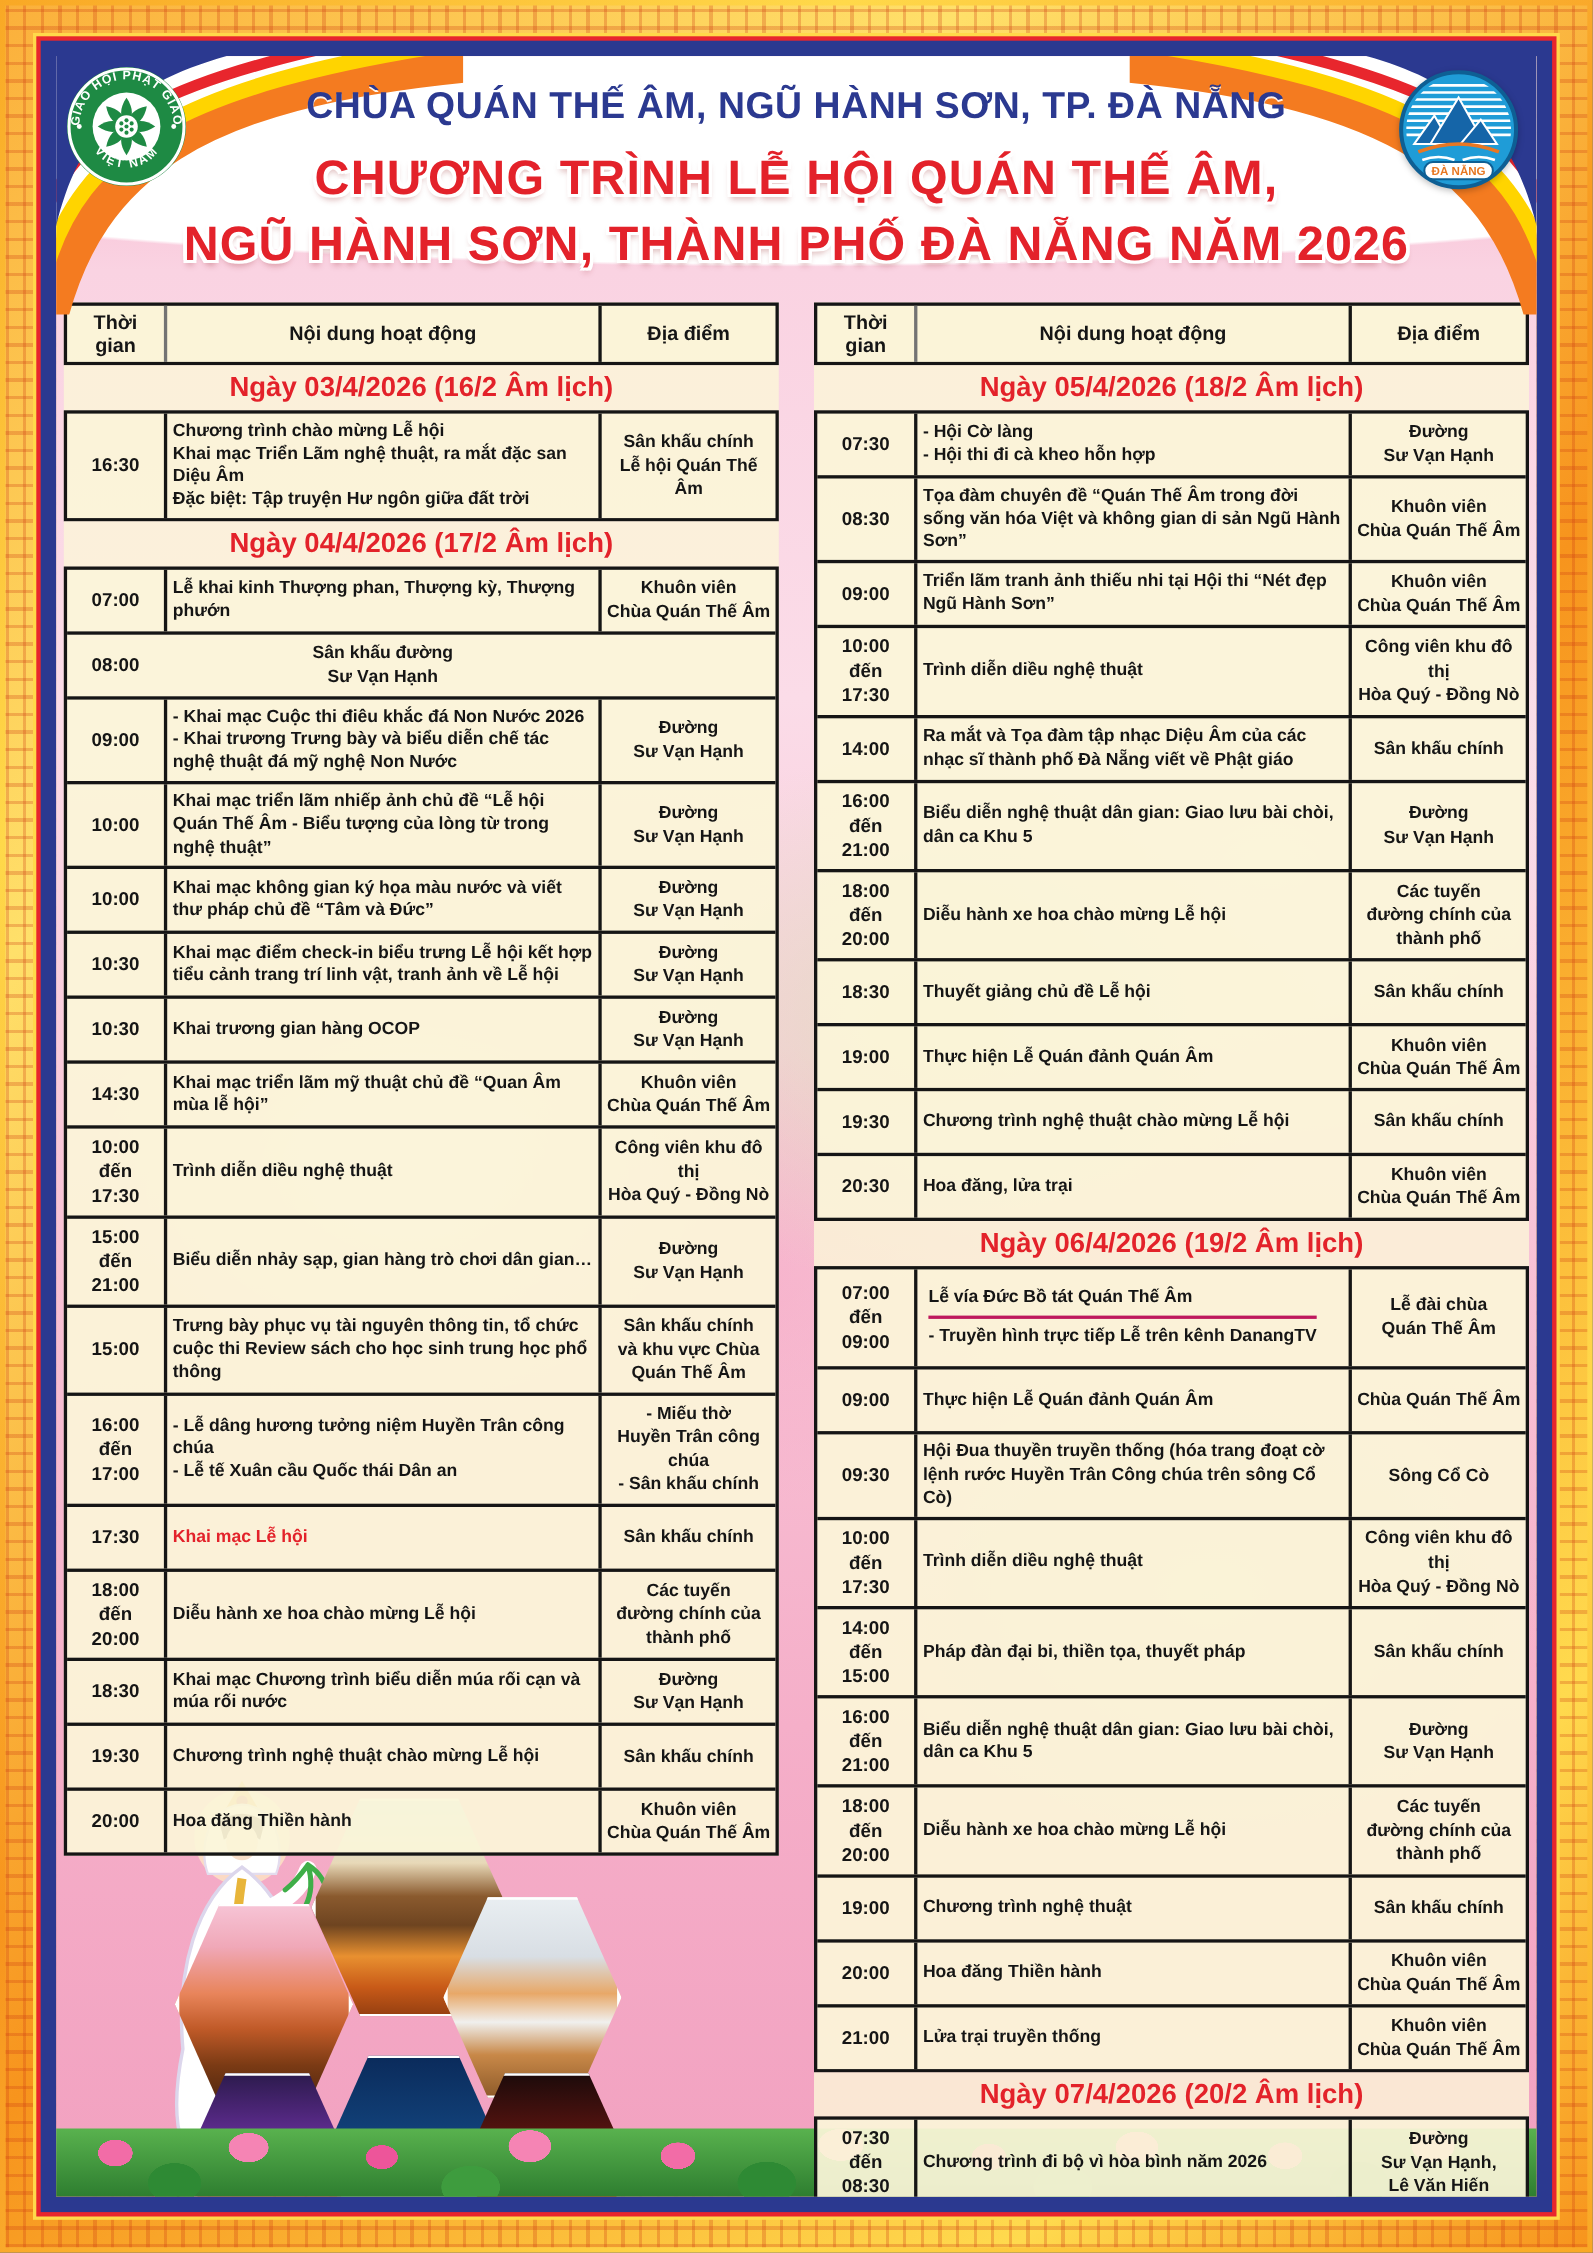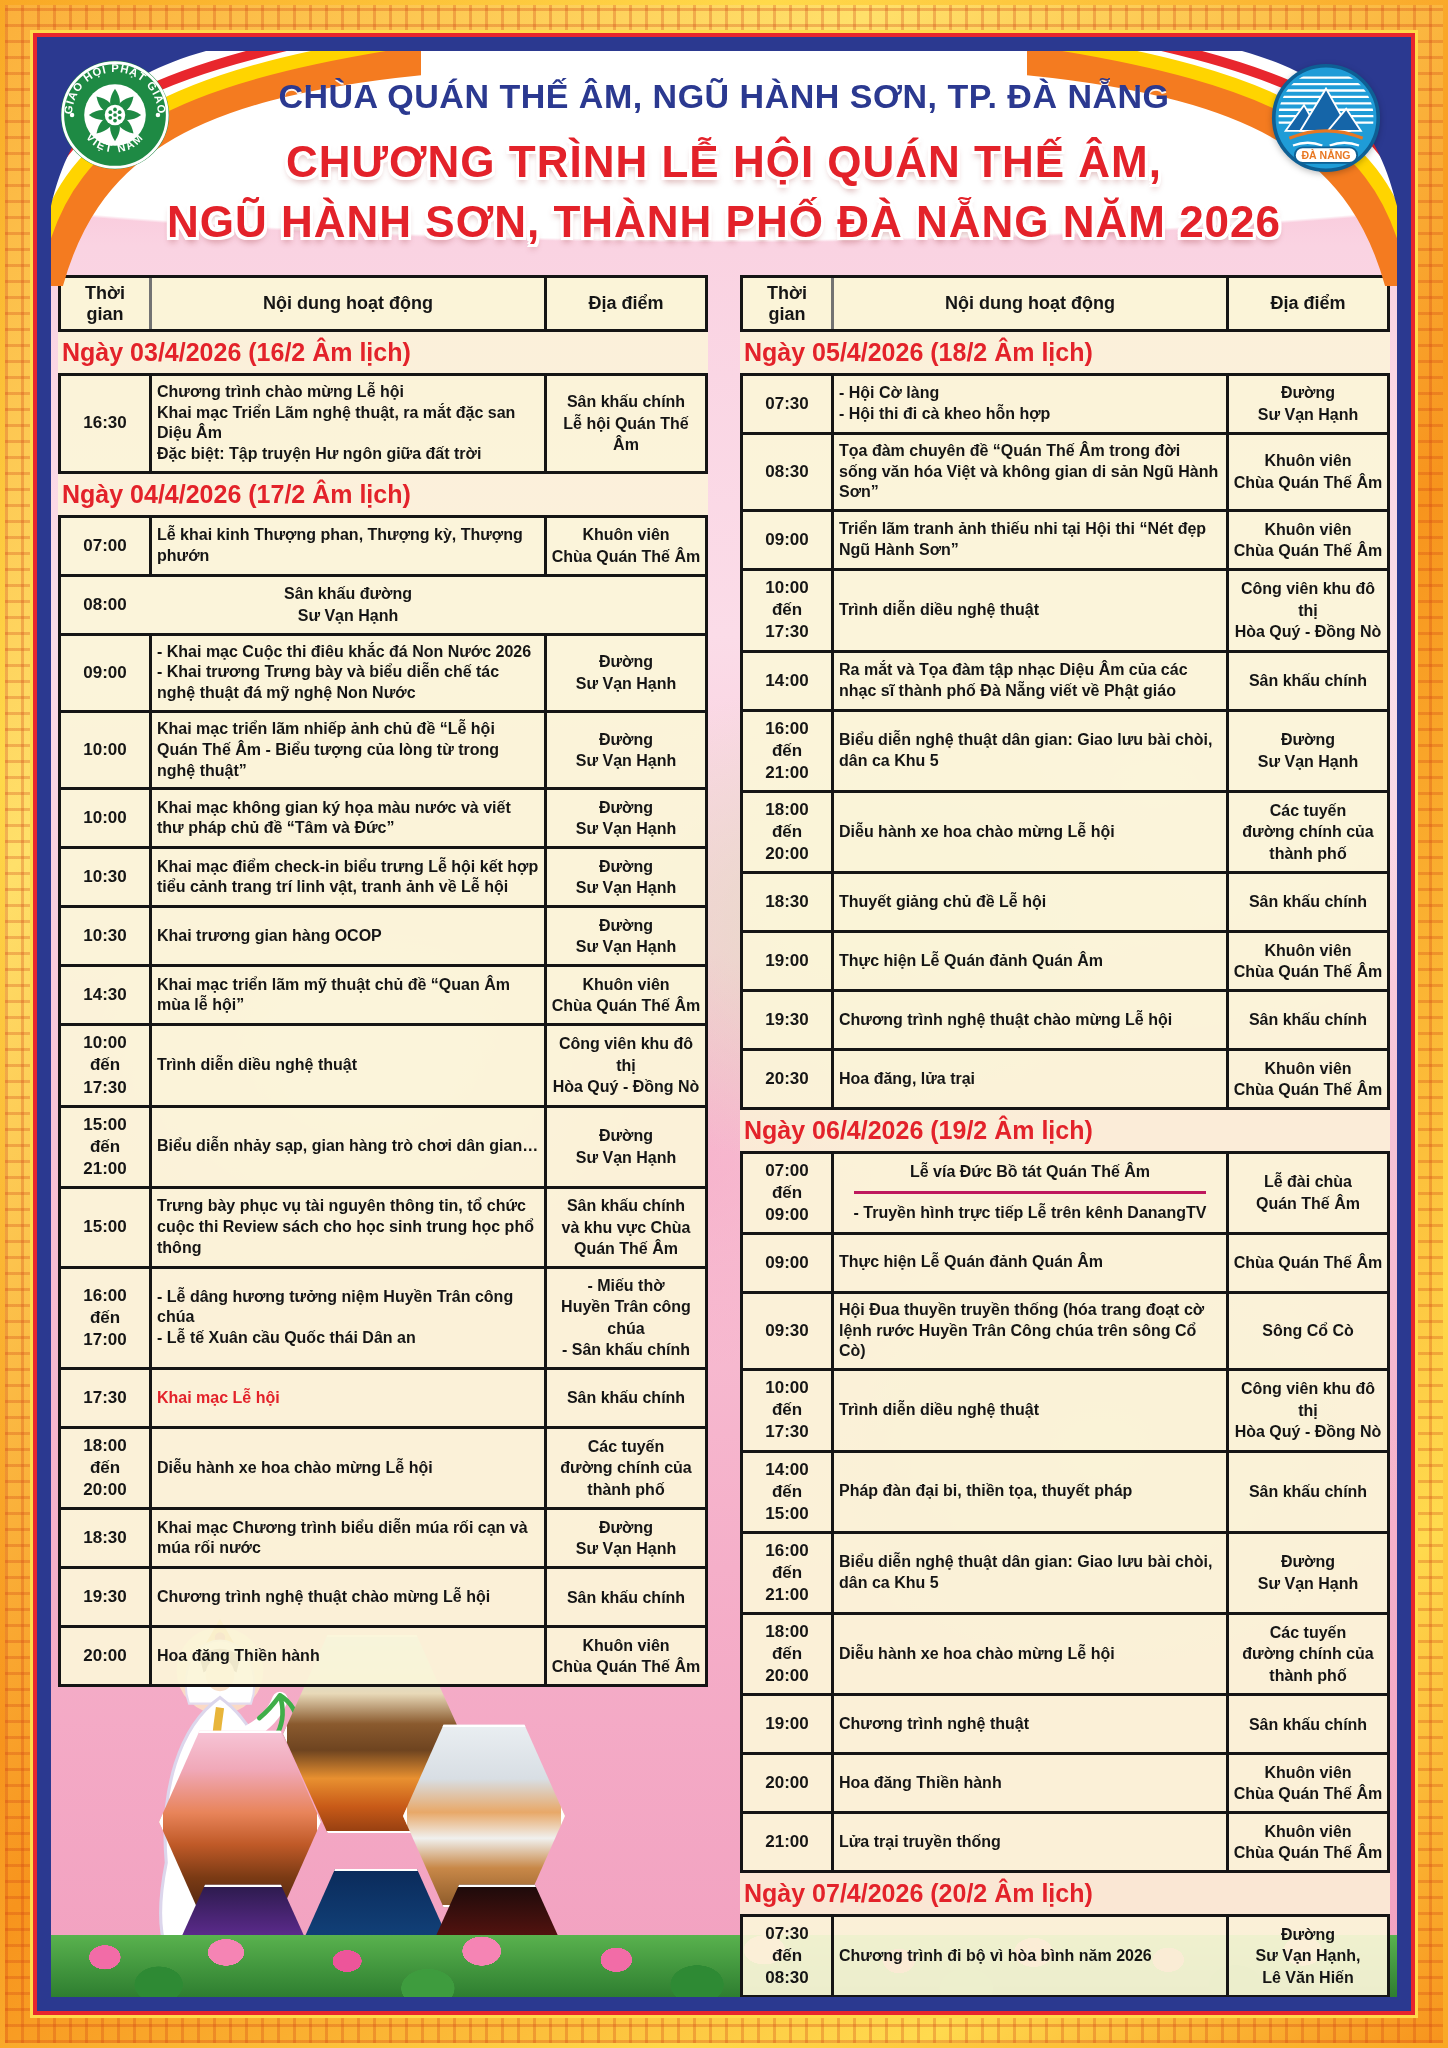--- a/index.html
+++ b/index.html
@@ -41,29 +41,29 @@
   
   .col{position:absolute;top:224px;width:650px;z-index:10;}
   .col-left{left:7px;}
   .col-right{left:689px;}
   .thead,.row{display:grid;grid-template-columns:88px 1fr 158px;}
   .box{border:3px solid #151515;background:rgba(251,245,216,.93);}
   .thead{border:3px solid #151515;background:rgba(251,245,216,.97);}
   .thead>div{display:flex;align-items:center;justify-content:center;text-align:center;
     font-size:18px;font-weight:700;color:#151515;padding:5px 4px;white-space:pre-line;line-height:1.15;}
   .thead>div:nth-child(2){border-left:3px solid #737373;border-right:3px solid #151515;}
-  .day-header{text-align:left;font-size:25px;font-weight:700;color:#E3222A;
+  .day-header{text-align:center;font-size:25px;font-weight:700;color:#E3222A;
     background:rgba(251,245,216,.82);padding:7px 4px 6px;line-height:1.1;}
   .row{min-height:56px;}
   .row+.row{border-top:3px solid #151515;}
   .cell{display:flex;align-items:center;color:#151515;font-weight:700;line-height:1.3;}
   .cell.t{justify-content:center;text-align:center;font-size:17px;white-space:pre-line;padding:6px 2px;}
   .cell.c{font-size:16px;padding:6px 5px;text-align:left;white-space:pre-line;
     border-left:3px solid #151515;border-right:3px solid #151515;}
-  .cell.c.parts{flex-direction:column;align-items:center;padding:0 10px;}
+  .cell.c.parts{flex-direction:column;align-items:flex-start;padding:10px 10px;}
   .c-part{flex:1;display:flex;align-items:center;padding:6px 0;}
   .c-part+.c-part{border-top:3px solid #be185d;}
   .cell.p{justify-content:center;text-align:center;font-size:16px;white-space:pre-line;padding:6px 4px;line-height:1.35;}
   .row.hl .cell.c{color:#E3222A;}
   
   .statue{position:absolute;left:14px;top:1548px;width:310px;height:420px;z-index:6;}
   .hex{position:absolute;z-index:6;clip-path:polygon(25% 1%,75% 1%,100% 50%,75% 99%,25% 99%,0 50%);
     box-shadow:inset 0 0 0 4px #fff;}
   .hex-pagoda{left:232px;top:1582px;width:178px;height:202px;
     background:linear-gradient(180deg,#BFE3F2 0%,#E8D9B8 30%,#8A5A2E 45%,#6E4420 58%,#E89030 72%,#C85A18 86%,#903C10 100%);}

